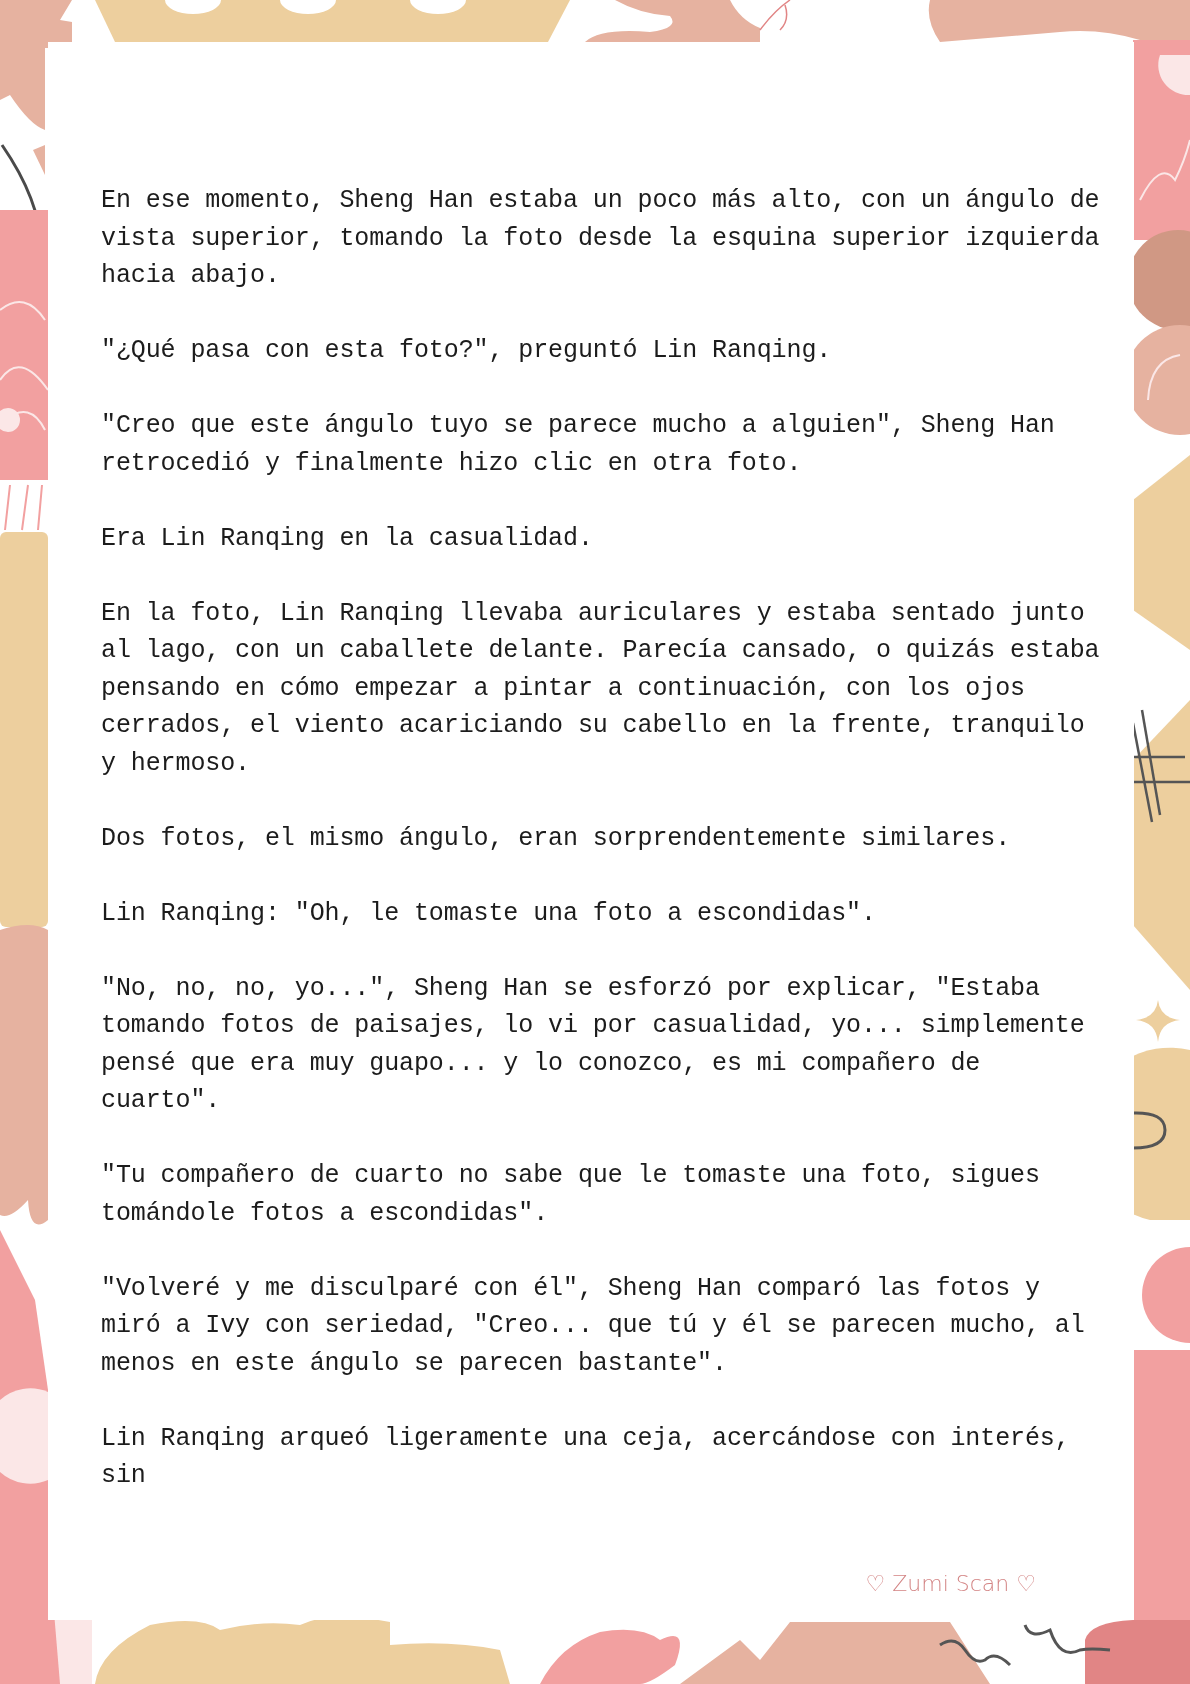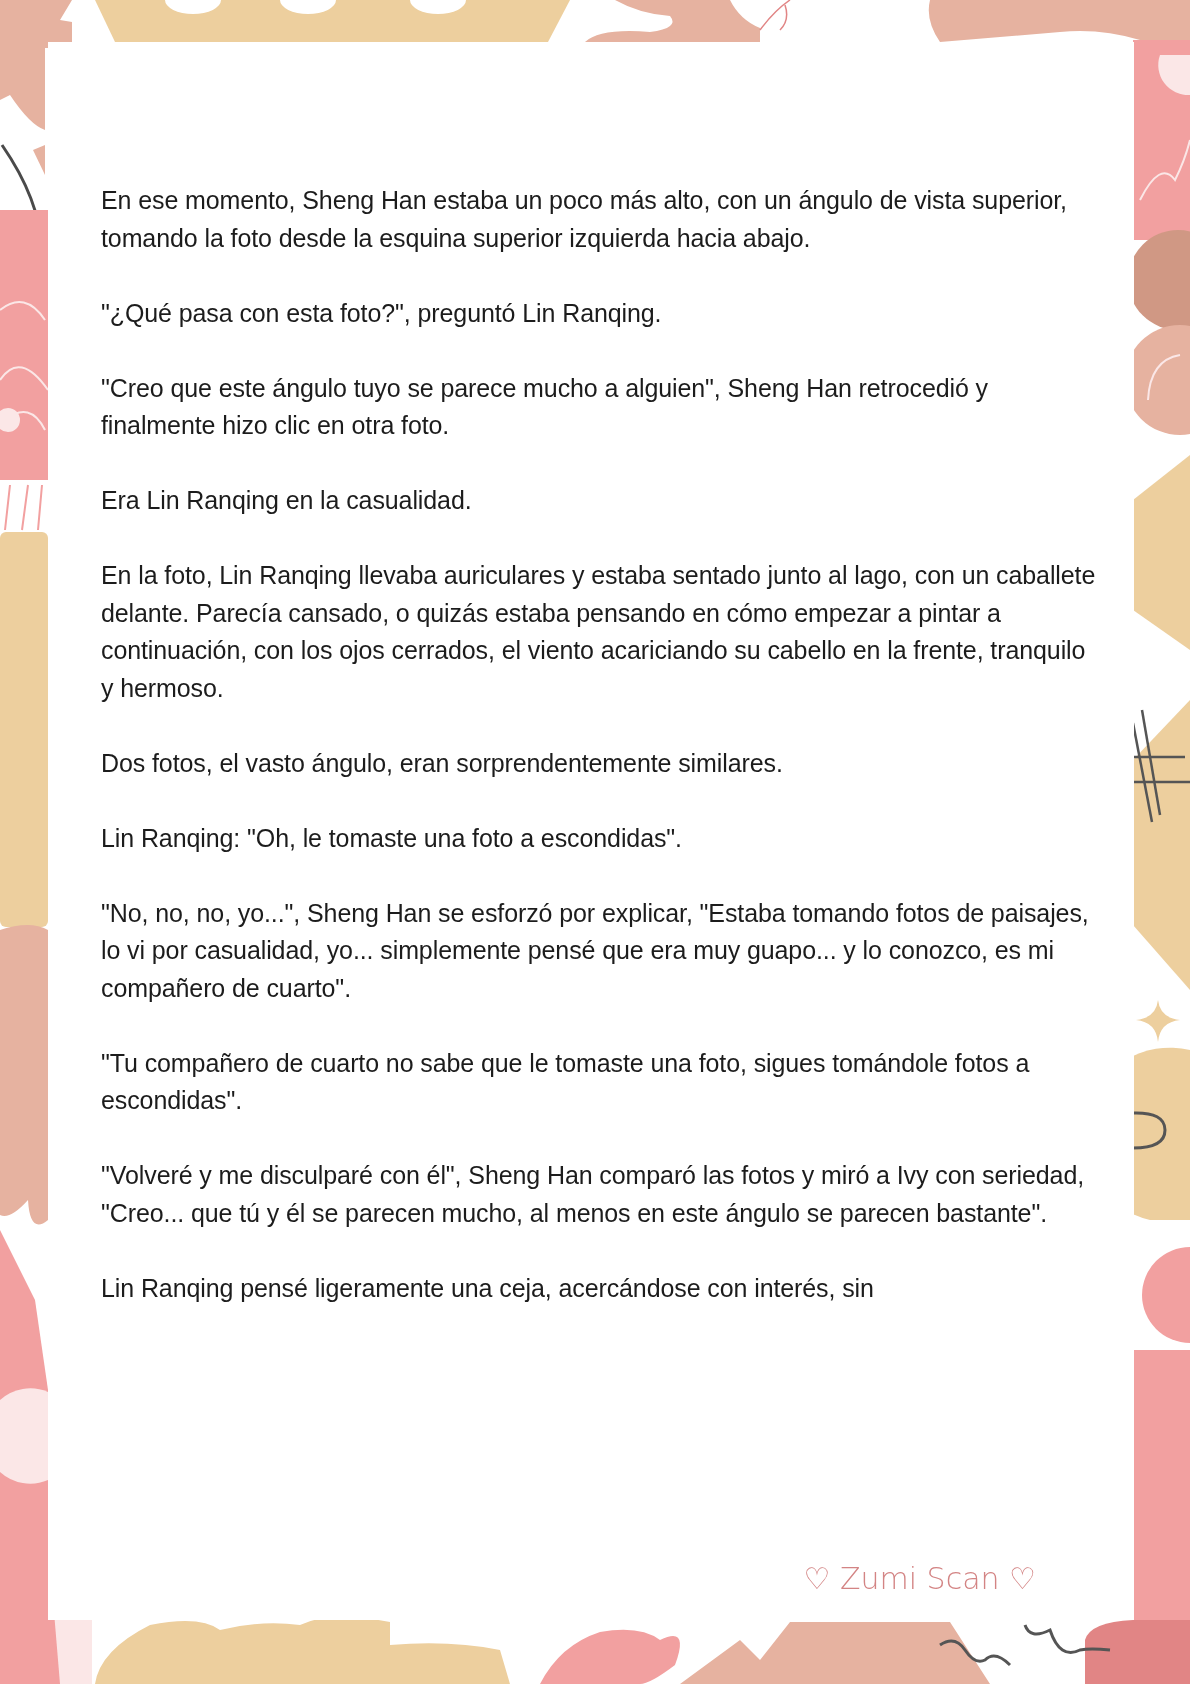--- a/index.html
+++ b/index.html
@@ -10,24 +10,24 @@
     }
     .deco { position: absolute; }
     .page {
       position: absolute; left: 48px; top: 42px; width: 1086px; height: 1578px;
       background: #ffffff;
     }
     .content {
       position: absolute; left: 53px; top: 140px; width: 1000px;
       color: #1c1c1c; font-size: 25px; line-height: 37.5px; letter-spacing: -0.1px;
     }
-    .content p { margin: 0 0 37.5px 0; }
+    .content p { margin: 0 0 37.5px 0; font-family: Liberation Mono, monospace; }
     .signature {
       position: absolute; right: 98px; bottom: 24px;
-      color: #d38484; font-size: 30px; font-family: "DejaVu Sans", sans-serif; font-weight: 300;
+      color: #d38484; font-size: 22px; font-family: "DejaVu Sans", sans-serif; font-weight: 300;
     }
   </style>
 </head>
 <body>
 
 <svg class="deco" width="1190" height="1684" viewBox="0 0 1190 1684" style="left:0;top:0;">
 
   <path d="M0 0 H72 L60 20 L72 22 L72 48 H0 Z" fill="#e6b2a0"></path>
   <path d="M95 0 H570 L548 42 H115 Z" fill="#edcf9e"></path>
   <path d="M165 0 a28 14 0 0 0 56 0 Z M280 0 a28 14 0 0 0 56 0 Z M410 0 a28 14 0 0 0 56 0 Z" fill="#ffffff"></path>
@@ -76,21 +76,21 @@
   <path d="M940 1645 Q955 1635 965 1650 Q975 1665 985 1660 Q995 1650 1010 1665 M1025 1625 Q1030 1640 1050 1630 Q1060 1660 1080 1650 Q1090 1648 1110 1650" stroke="#555" stroke-width="3" fill="none"></path>
 </svg>
 
 <main class="page">
   <article class="content">
     <p>En ese momento, Sheng Han estaba un poco más alto, con un ángulo de vista superior, tomando la foto desde la esquina superior izquierda hacia abajo.</p>
     <p>"¿Qué pasa con esta foto?", preguntó Lin Ranqing.</p>
     <p>"Creo que este ángulo tuyo se parece mucho a alguien", Sheng Han retrocedió y finalmente hizo clic en otra foto.</p>
     <p>Era Lin Ranqing en la casualidad.</p>
     <p>En la foto, Lin Ranqing llevaba auriculares y estaba sentado junto al lago, con un caballete delante. Parecía cansado, o quizás estaba pensando en cómo empezar a pintar a continuación, con los ojos cerrados, el viento acariciando su cabello en la frente, tranquilo y hermoso.</p>
-    <p>Dos fotos, el vasto ángulo, eran sorprendentemente similares.</p>
+    <p>Dos fotos, el mismo ángulo, eran sorprendentemente similares.</p>
     <p>Lin Ranqing: "Oh, le tomaste una foto a escondidas".</p>
     <p>"No, no, no, yo...", Sheng Han se esforzó por explicar, "Estaba tomando fotos de paisajes, lo vi por casualidad, yo... simplemente pensé que era muy guapo... y lo conozco, es mi compañero de cuarto".</p>
     <p>"Tu compañero de cuarto no sabe que le tomaste una foto, sigues tomándole fotos a escondidas".</p>
     <p>"Volveré y me disculparé con él", Sheng Han comparó las fotos y miró a Ivy con seriedad, "Creo... que tú y él se parecen mucho, al menos en este ángulo se parecen bastante".</p>
-    <p>Lin Ranqing pensé ligeramente una ceja, acercándose con interés, sin</p>
+    <p>Lin Ranqing arqueó ligeramente una ceja, acercándose con interés, sin</p>
   </article>
   <div class="signature">♡ Zumi Scan ♡</div>
 </main>
 
 </body></html>

